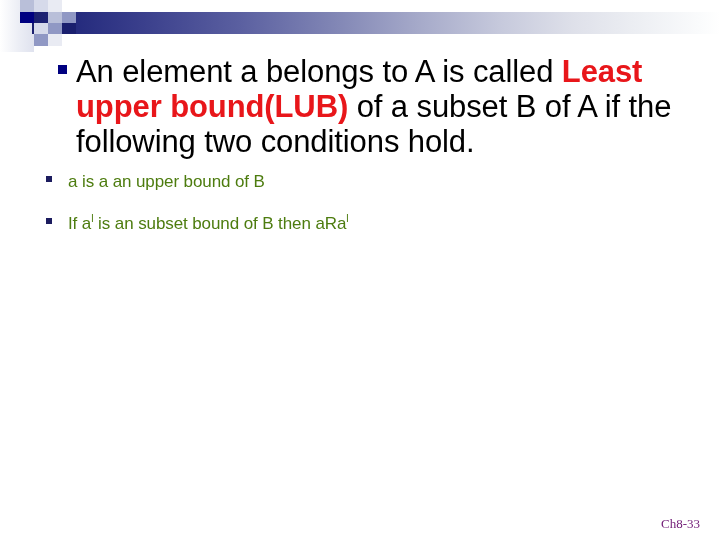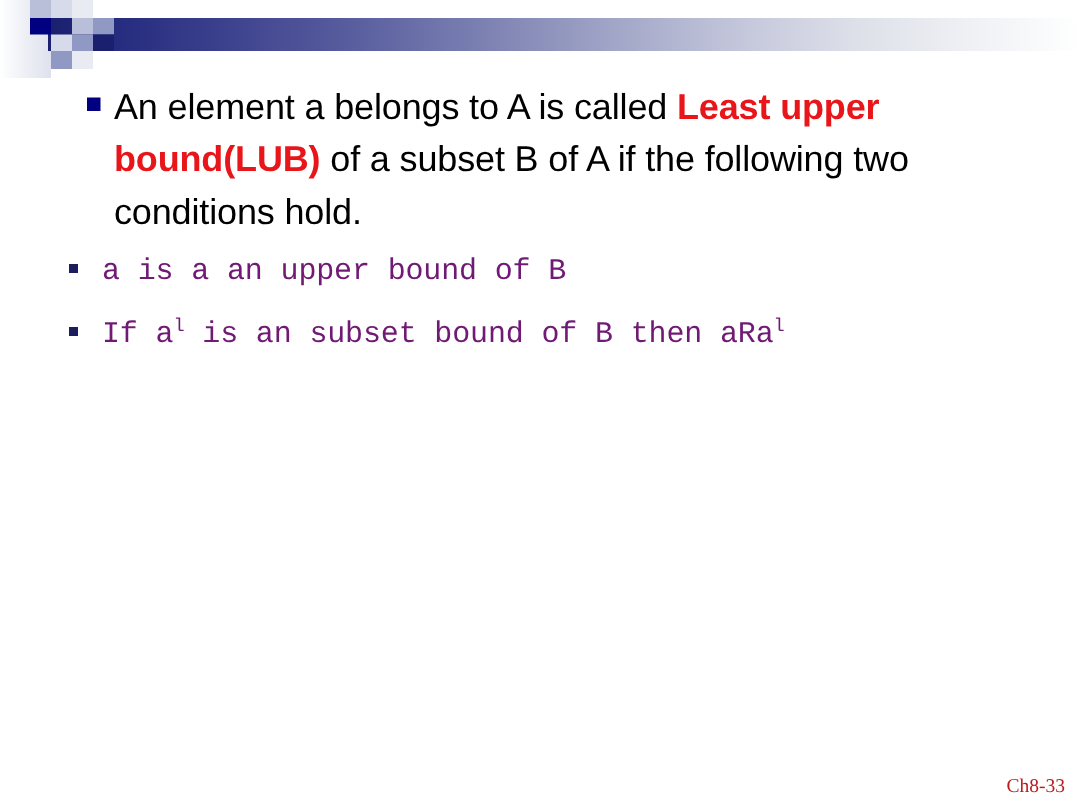--- a/index.html
+++ b/index.html
@@ -87,67 +87,66 @@
   .bullet-l1 .marker {
     flex: 0 0 auto;
     width: 9px;
     height: 9px;
     background: #000080;
     margin-top: 11px;
     margin-right: 9px;
   }
   .bullet-l1 .body {
     flex: 1 1 auto;
-    font-size: 24px;
+    font-size: 31px;
     line-height: 35px;
     color: #000000;
     max-width: 607px;
     letter-spacing: -0.1px;
   }
 
   
   .bullet-l2 {
     padding-left: 46px;
   }
   .bullet-l2 .marker {
     flex: 0 0 auto;
     width: 6px;
     height: 6px;
     background: #1c1c5e;
     margin-top: 15px;
     margin-right: 16px;
   }
   .bullet-l2 .body {
     flex: 1 1 auto;
-    font-size: 20px;
+    font-size: 17px;
     line-height: 42px;
-    color: #701a75;
+    color: #4d7c0f;
     letter-spacing: -0.1px;
-    font-family: Liberation Mono, monospace;
   }
 
   .emph-red {
     color: #e8161a;
     font-weight: bold;
   }
 
   .sup {
     font-size: 0.62em;
     vertical-align: super;
     line-height: 0;
   }
 
   
   #slide-footer {
     position: absolute;
-    right: 10px;
+    right: 20px;
     bottom: 8px;
     font-family: "Liberation Serif", serif;
     font-size: 13px;
-    color: #b91c1c;
+    color: #701a75;
   }
 </style>
 </head>
 <body>
 
 <div id="top-banner">
 
   <div id="banner-left-fade"></div>
 
   <div id="banner-gradient-bar"></div>

